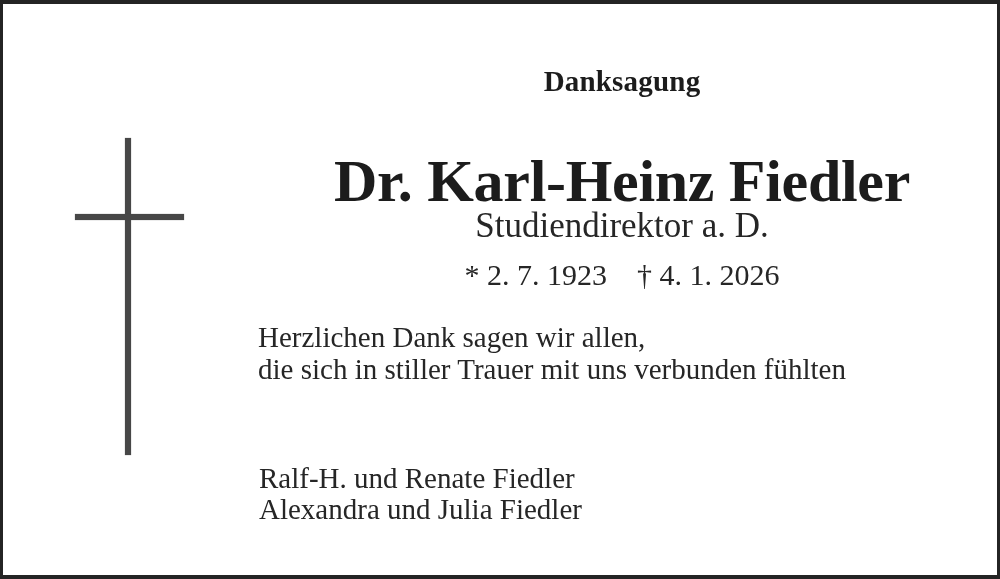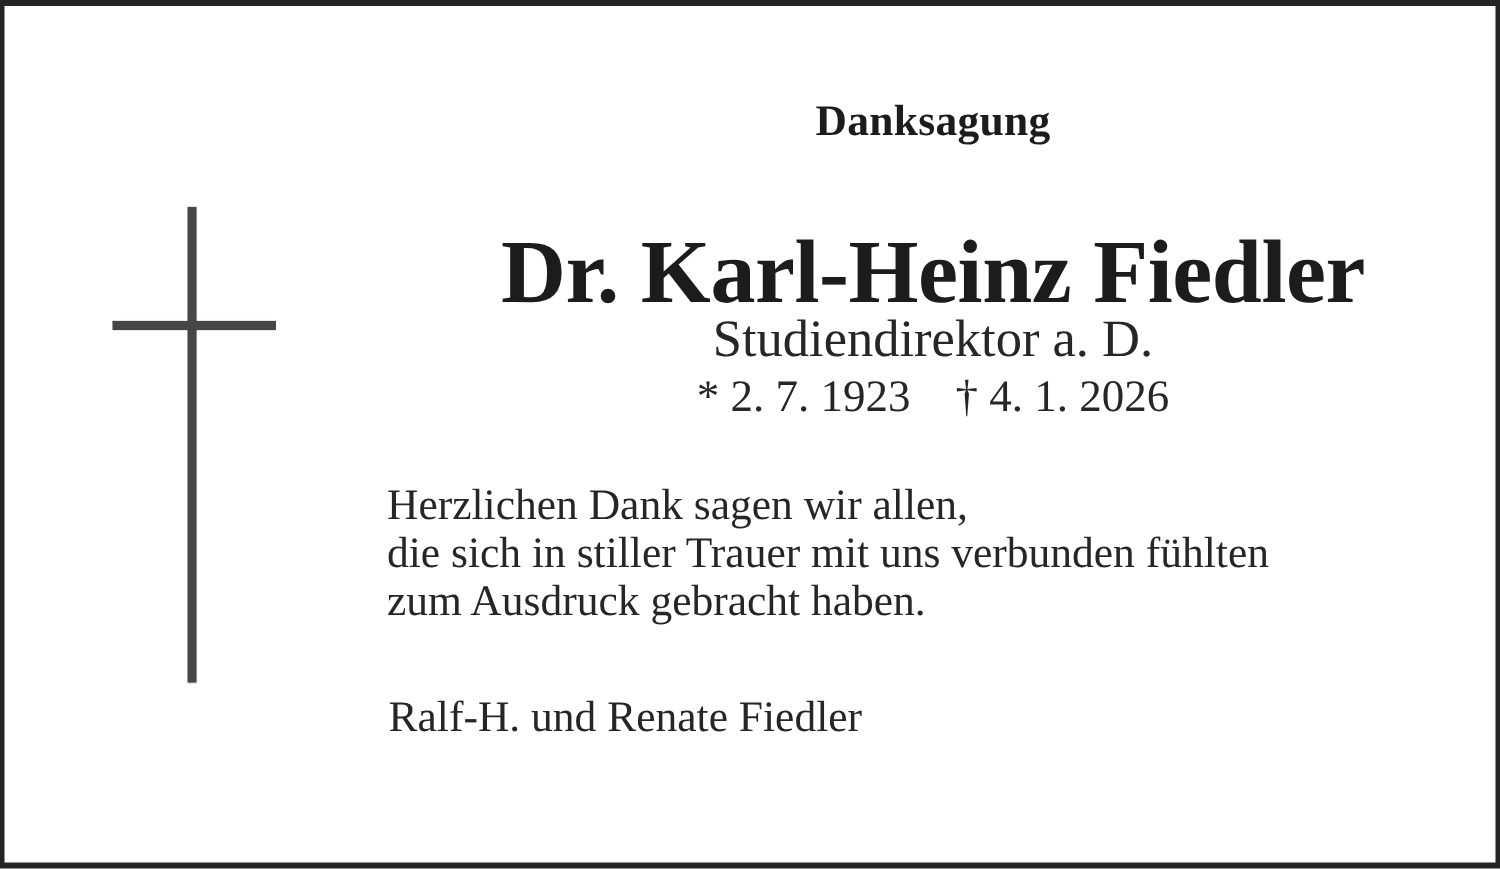--- a/index.html
+++ b/index.html
@@ -70,21 +70,21 @@
   }
 
   .deceased-title {
     top: 168px;
     font-size: 35px;
     line-height: 1;
     color: var(--body-ink, #262626);
   }
 
   .life-dates {
-    top: 210px;
+    top: 220px;
     font-size: 30px;
     line-height: 1;
     color: var(--body-ink, #262626);
   }
   .life-dates .birth { margin-right: 15px; }
   .life-dates .death { margin-left: 15px; }
 
   .thanks-message {
     position: absolute;
     left: 258px;
@@ -122,18 +122,18 @@
 
 <div class="centered-col deceased-title">Studiendirektor a. D.</div>
 
 <div class="centered-col life-dates">
   <span class="birth">* 2. 7. 1923</span><span class="death">† 4. 1. 2026</span>
 </div>
 
 <div class="thanks-message">
   <div>Herzlichen Dank sagen wir allen,</div>
   <div>die sich in stiller Trauer mit uns verbunden fühlten</div>
-  <div>zum Ausdruck gebracht haben.</div>
 </div>
 
 <div class="mourners">
   <div>Ralf-H. und Renate Fiedler</div>
+  <div>Alexandra und Julia Fiedler</div>
 </div>
 
 </body></html>

